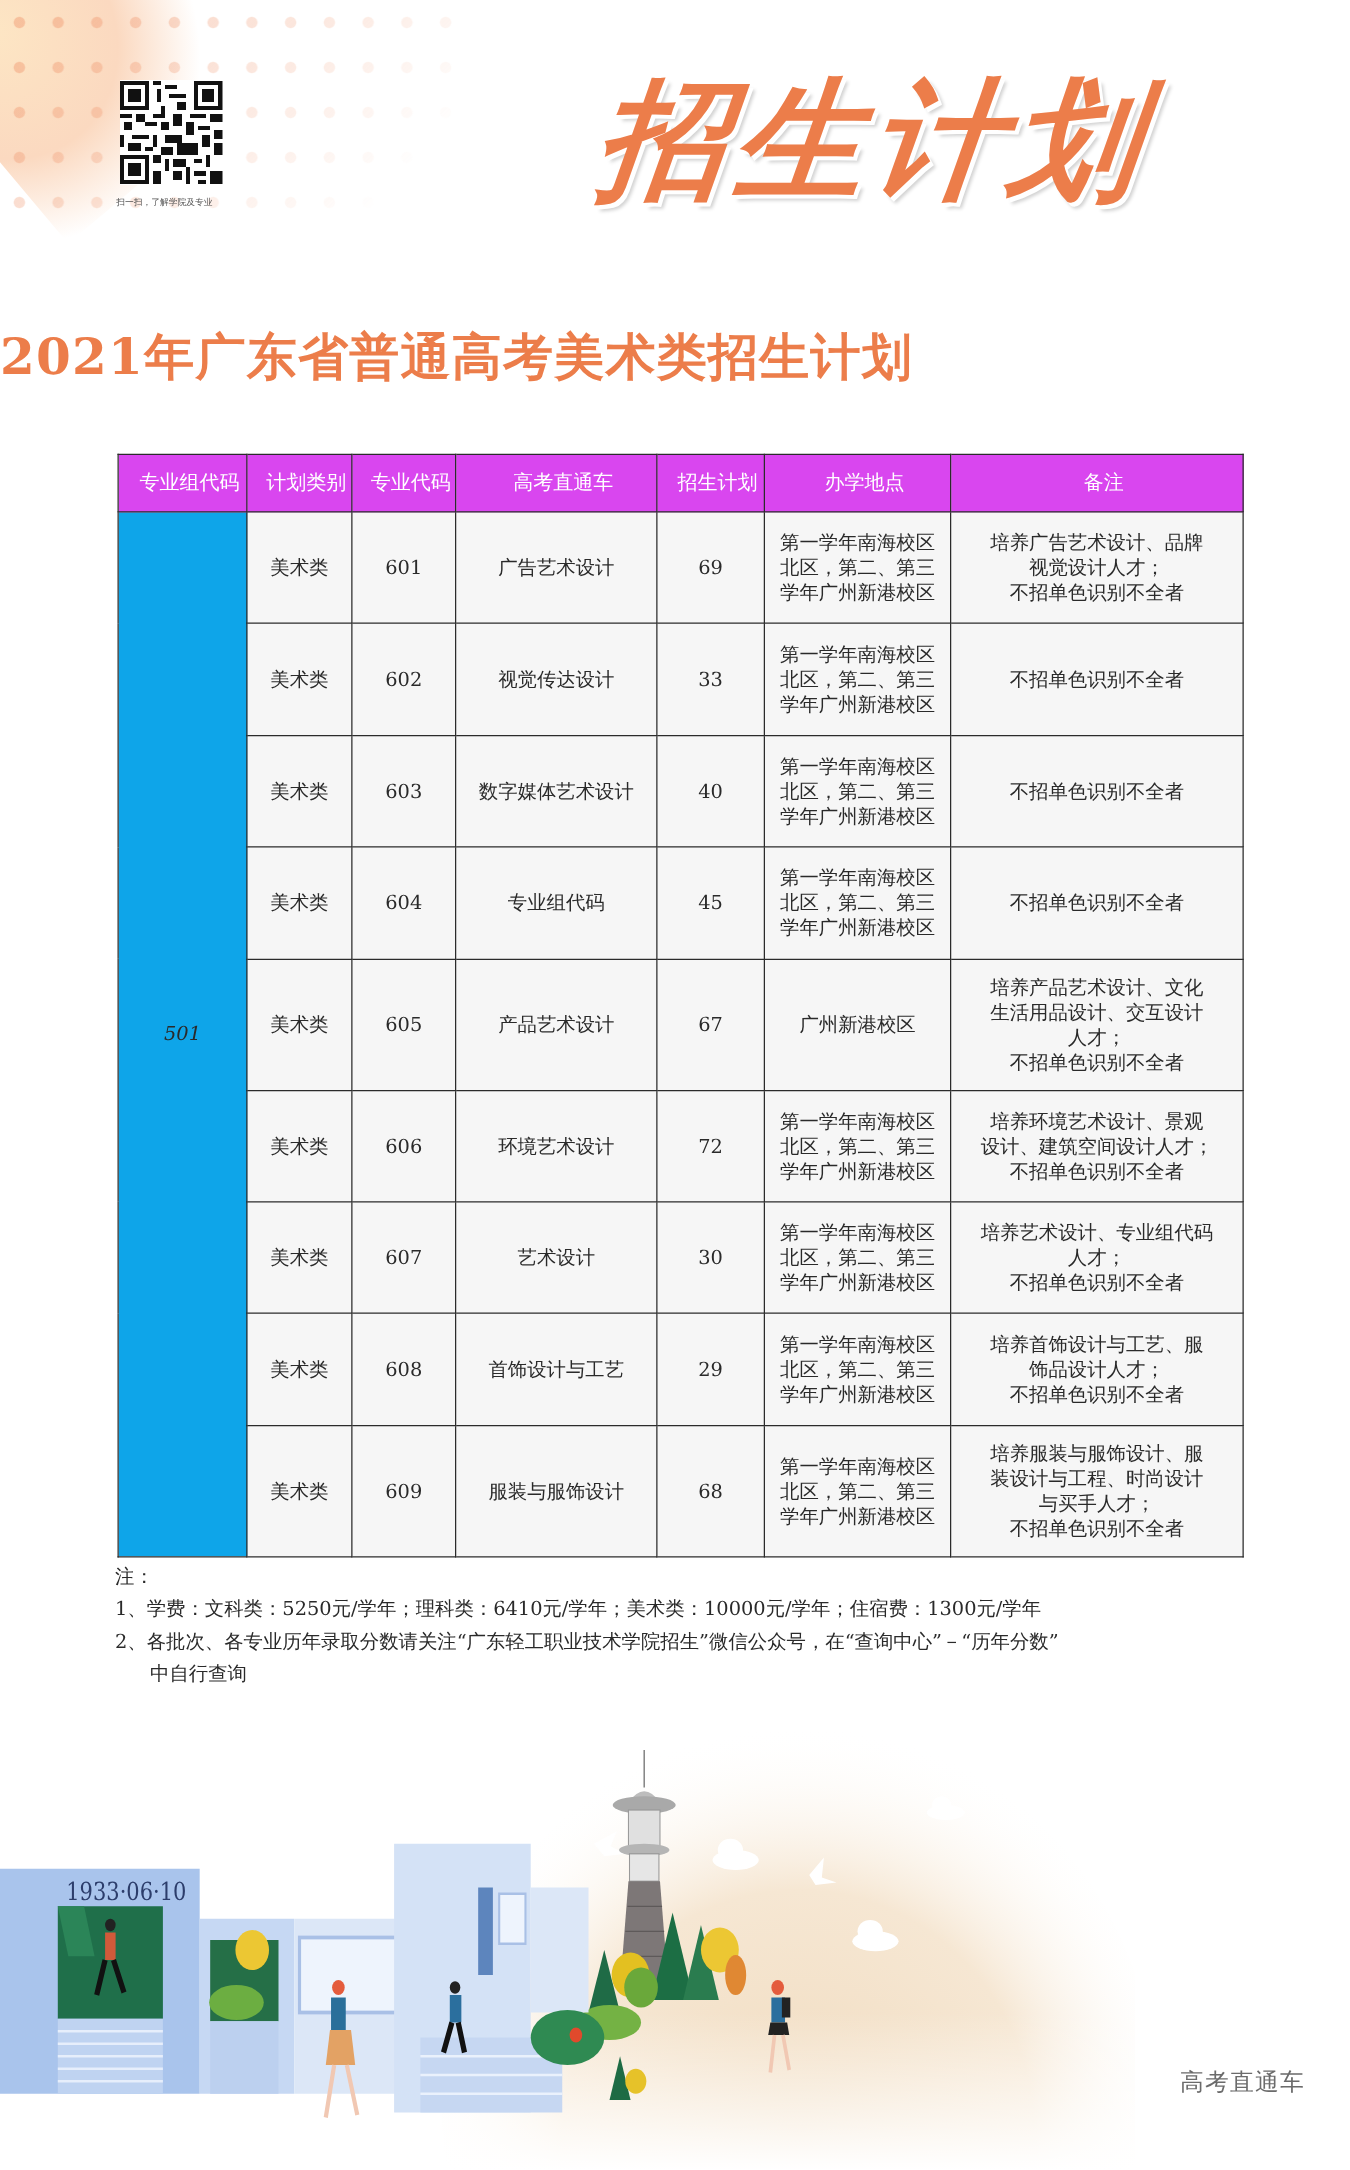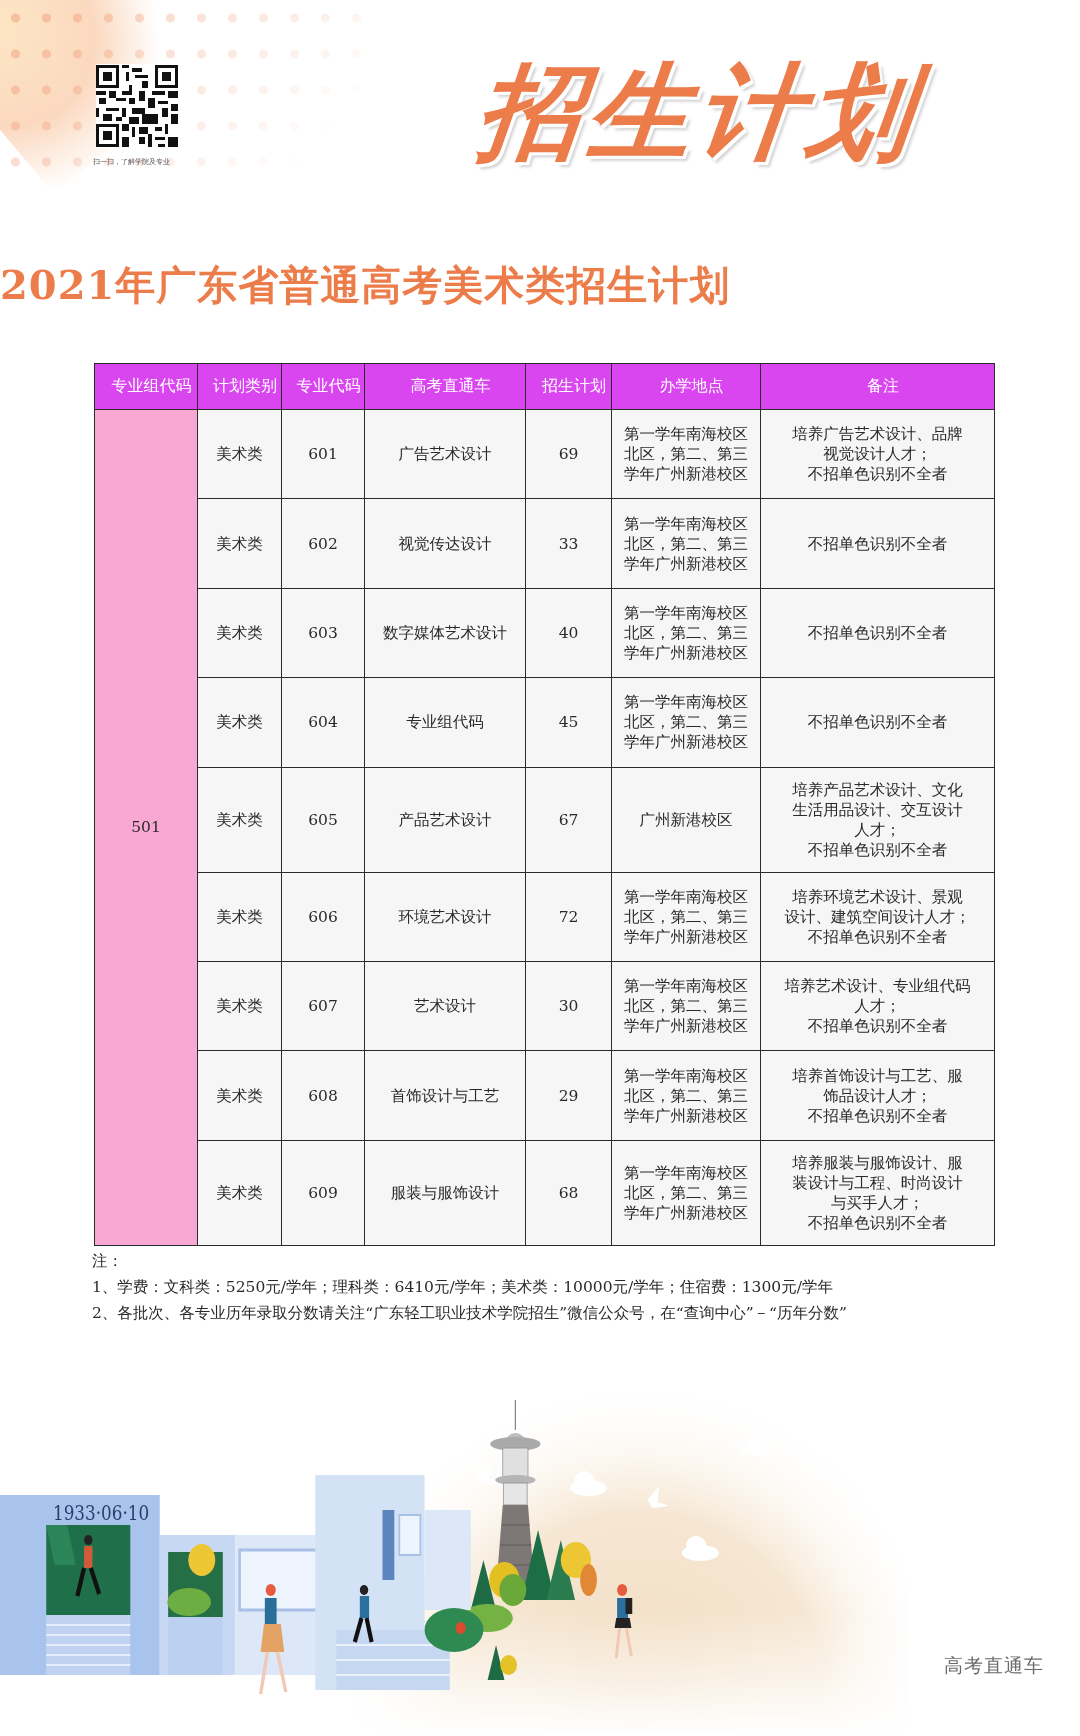--- a/index.html
+++ b/index.html
@@ -46,21 +46,21 @@
     font-family: "DejaVu Serif", serif; font-size: 15.5px; color: #2a2a2a;
   }
   .plan-table th {
     background: #d946ef; color: #ffffff; font-weight: normal; height: 46px;
     border: 1.5px solid #2b2b2b; font-size: 16px; text-align: center; padding-left: 11px;
   }
   .plan-table td {
     background: #f6f6f6; border: 1.5px solid #2b2b2b; text-align: center; vertical-align: middle;
     height: 89.4px; line-height: 20px; padding: 12px 4px;
   }
-  .plan-table td.group-code { background: #f9a8d4; }
+  .plan-table td.group-code { background: #0ea5e9; font-style: italic; }
   .cell-lines span { display: block; }
 
   .notes {
     position: absolute; left: 92px; top: 1248px; width: 900px;
     font-family: "DejaVu Serif", serif; font-size: 15.5px; color: #2a2a2a; line-height: 26px;
   }
   .notes .indent { padding-left: 28px; }
 
   
   .illus { position: absolute; left: 0; top: 1380px; width: 908px; height: 356px; overflow: hidden; }
@@ -299,20 +299,21 @@
           <span>不招单色识别不全者</span>
         </td>
     </tr>
   </tbody>
 </table>
 
 <div class="notes">
   <div>注：</div>
   <div>1、学费：文科类：5250元/学年；理科类：6410元/学年；美术类：10000元/学年；住宿费：1300元/学年</div>
   <div>2、各批次、各专业历年录取分数请关注“广东轻工职业技术学院招生”微信公众号，在“查询中心”－“历年分数”</div>
+  <div class="indent">中自行查询</div>
 </div>
 
 <div class="illus">
   <svg viewBox="0 0 1080 356" preserveAspectRatio="none">
     <defs>
       <radialGradient id="sunGlow" cx="0.5" cy="0.55" r="0.55">
         <stop offset="0" stop-color="#f1dcc0"></stop>
         <stop offset="0.6" stop-color="#f6e7d3"></stop>
         <stop offset="1" stop-color="#ffffff" stop-opacity="0"></stop>
       </radialGradient>

